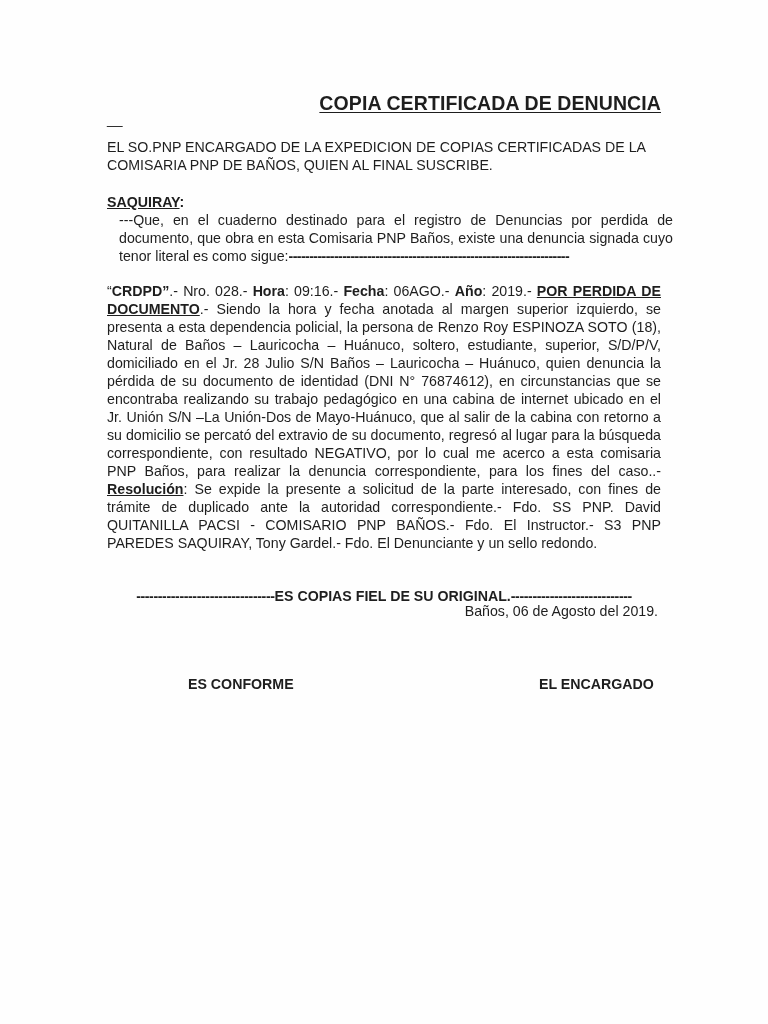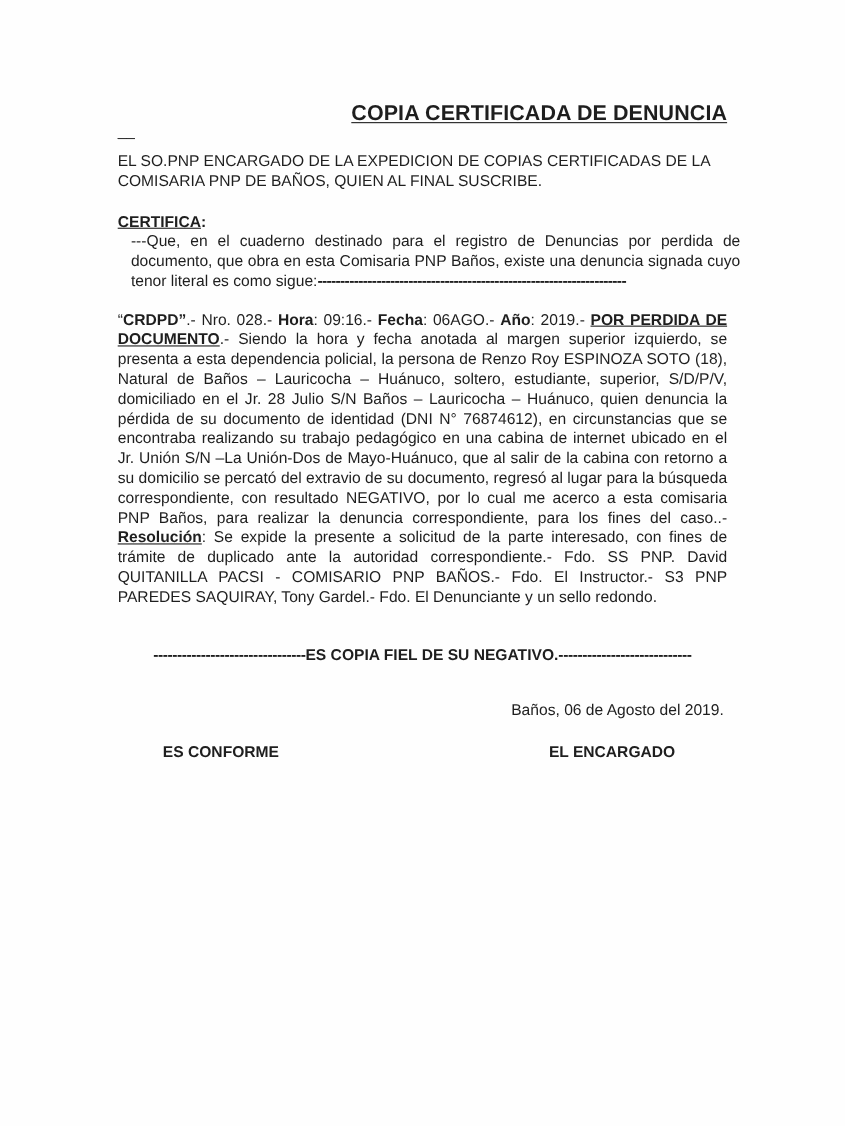--- a/index.html
+++ b/index.html
@@ -83,59 +83,60 @@
     width: 554px;
     text-align: center;
     font-weight: bold;
     font-size: 14.2px;
     line-height: 18px;
     white-space: nowrap;
   }
   .fiel .d { letter-spacing: -0.4px; }
   .place-date {
     position: absolute;
-    top: 637px;
+    top: 602px;
     right: 3px;
     font-size: 14.2px;
     line-height: 18px;
     text-align: right;
   }
   .sig {
     position: absolute;
     top: 675px;
     font-weight: bold;
     font-size: 14.2px;
     line-height: 18px;
+    margin-left: 40px;
   }
   .sig-left { left: 41px; }
   .sig-right { left: 392px; }
 </style>
 </head>
 <body>
 
 <div class="page">
 
   <div class="title">COPIA CERTIFICADA DE DENUNCIA</div>
 
   <div class="mark">__</div>
 
   <div class="intro body-text">EL SO.PNP ENCARGADO DE LA EXPEDICION  DE COPIAS CERTIFICADAS DE LA COMISARIA PNP DE BAÑOS, QUIEN AL FINAL SUSCRIBE.</div>
 
   <div class="cert-head">
-    <span class="u">CERTIFICA</span><span>:</span>
+    <span class="u">SAQUIRAY</span><span>:</span>
   </div>
 
   <div class="cert-body body-text">
     <span>---Que, en el cuaderno destinado para el registro de Denuncias por perdida de documento, que obra en esta  Comisaria PNP Baños, existe una denuncia signada cuyo tenor literal es como sigue:</span><span class="dashes-inline">--------------------------------------------------------------------</span>
   </div>
 
   <div class="record body-text"><span>“</span><span class="b">CRDPD”</span><span>.- Nro. 028.- </span><span class="b">Hora</span><span>: 09:16.- </span><span class="b">Fecha</span><span>: 06AGO.- </span><span class="b">Año</span><span>: 2019.- </span><span class="bu">POR PERDIDA DE DOCUMENTO</span><span>.- Siendo la hora y fecha anotada al margen superior izquierdo, se presenta a esta dependencia policial, la persona de Renzo Roy ESPINOZA SOTO (18), Natural de Baños – Lauricocha – Huánuco, soltero, estudiante, superior, S/D/P/V, domiciliado en el Jr. 28 Julio S/N Baños – Lauricocha – Huánuco, quien denuncia la pérdida de su documento de identidad (DNI N° 76874612), en circunstancias que se encontraba realizando su trabajo pedagógico en una cabina de internet ubicado en el Jr. Unión S/N –La Unión-Dos de Mayo-Huánuco, que al salir de la cabina con retorno a su domicilio se percató del extravio de su documento, regresó al lugar para la búsqueda correspondiente, con resultado NEGATIVO, por lo cual me acerco a esta comisaria PNP Baños, para realizar la denuncia correspondiente, para los fines del caso..-</span><span class="bu">Resolución</span><span>: Se expide la presente a solicitud de la parte interesado, con fines de trámite de duplicado ante la autoridad correspondiente.- Fdo. SS PNP. David QUITANILLA PACSI - COMISARIO PNP BAÑOS.- Fdo. El Instructor.- S3 PNP PAREDES SAQUIRAY, Tony Gardel.- Fdo. El Denunciante y un sello redondo.</span></div>
 
   <div class="fiel">
-    <span class="d">--------------------------------</span><span>ES COPIA FIEL DE SU NEGATIVO.</span><span class="d">----------------------------</span>
+    <span class="d">--------------------------------</span><span>ES COPIAS FIEL DE SU ORIGINAL.</span><span class="d">----------------------------</span>
   </div>
 
   <div class="place-date">Baños, 06 de Agosto del 2019.</div>
 
   <div class="sig sig-left">ES CONFORME</div>
   <div class="sig sig-right">EL ENCARGADO</div>
 
 </div>
 
 </body></html>

